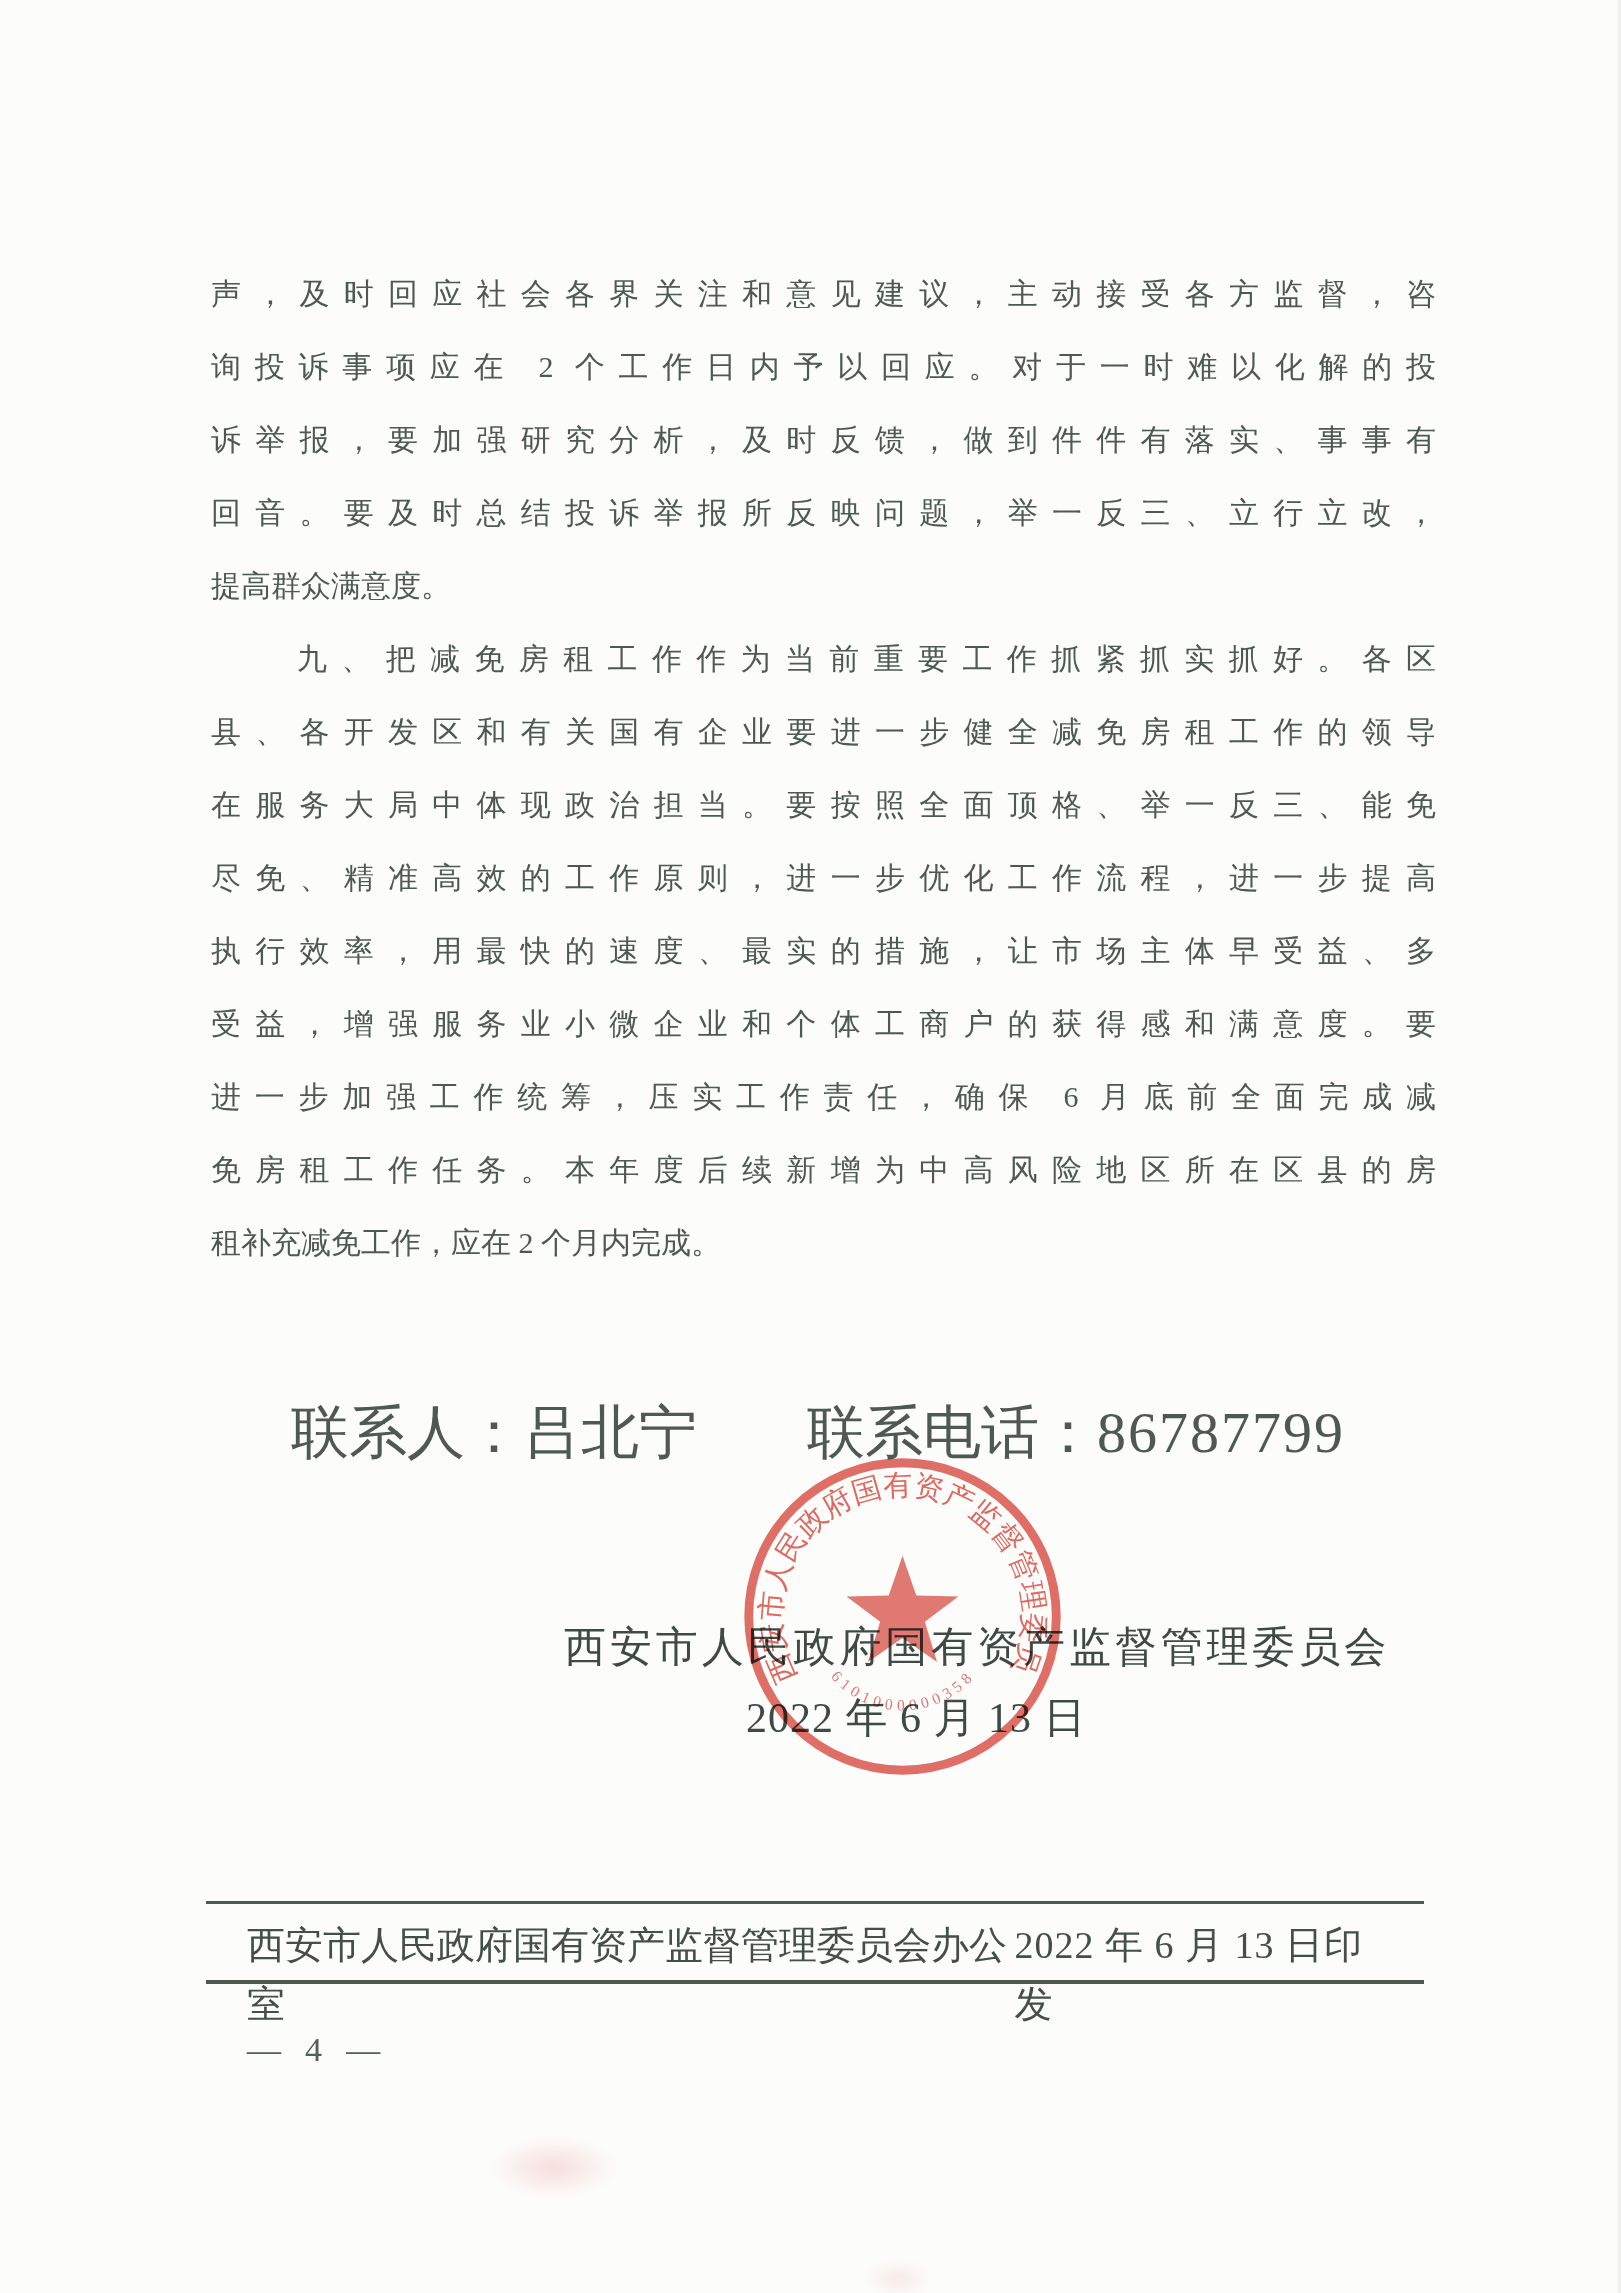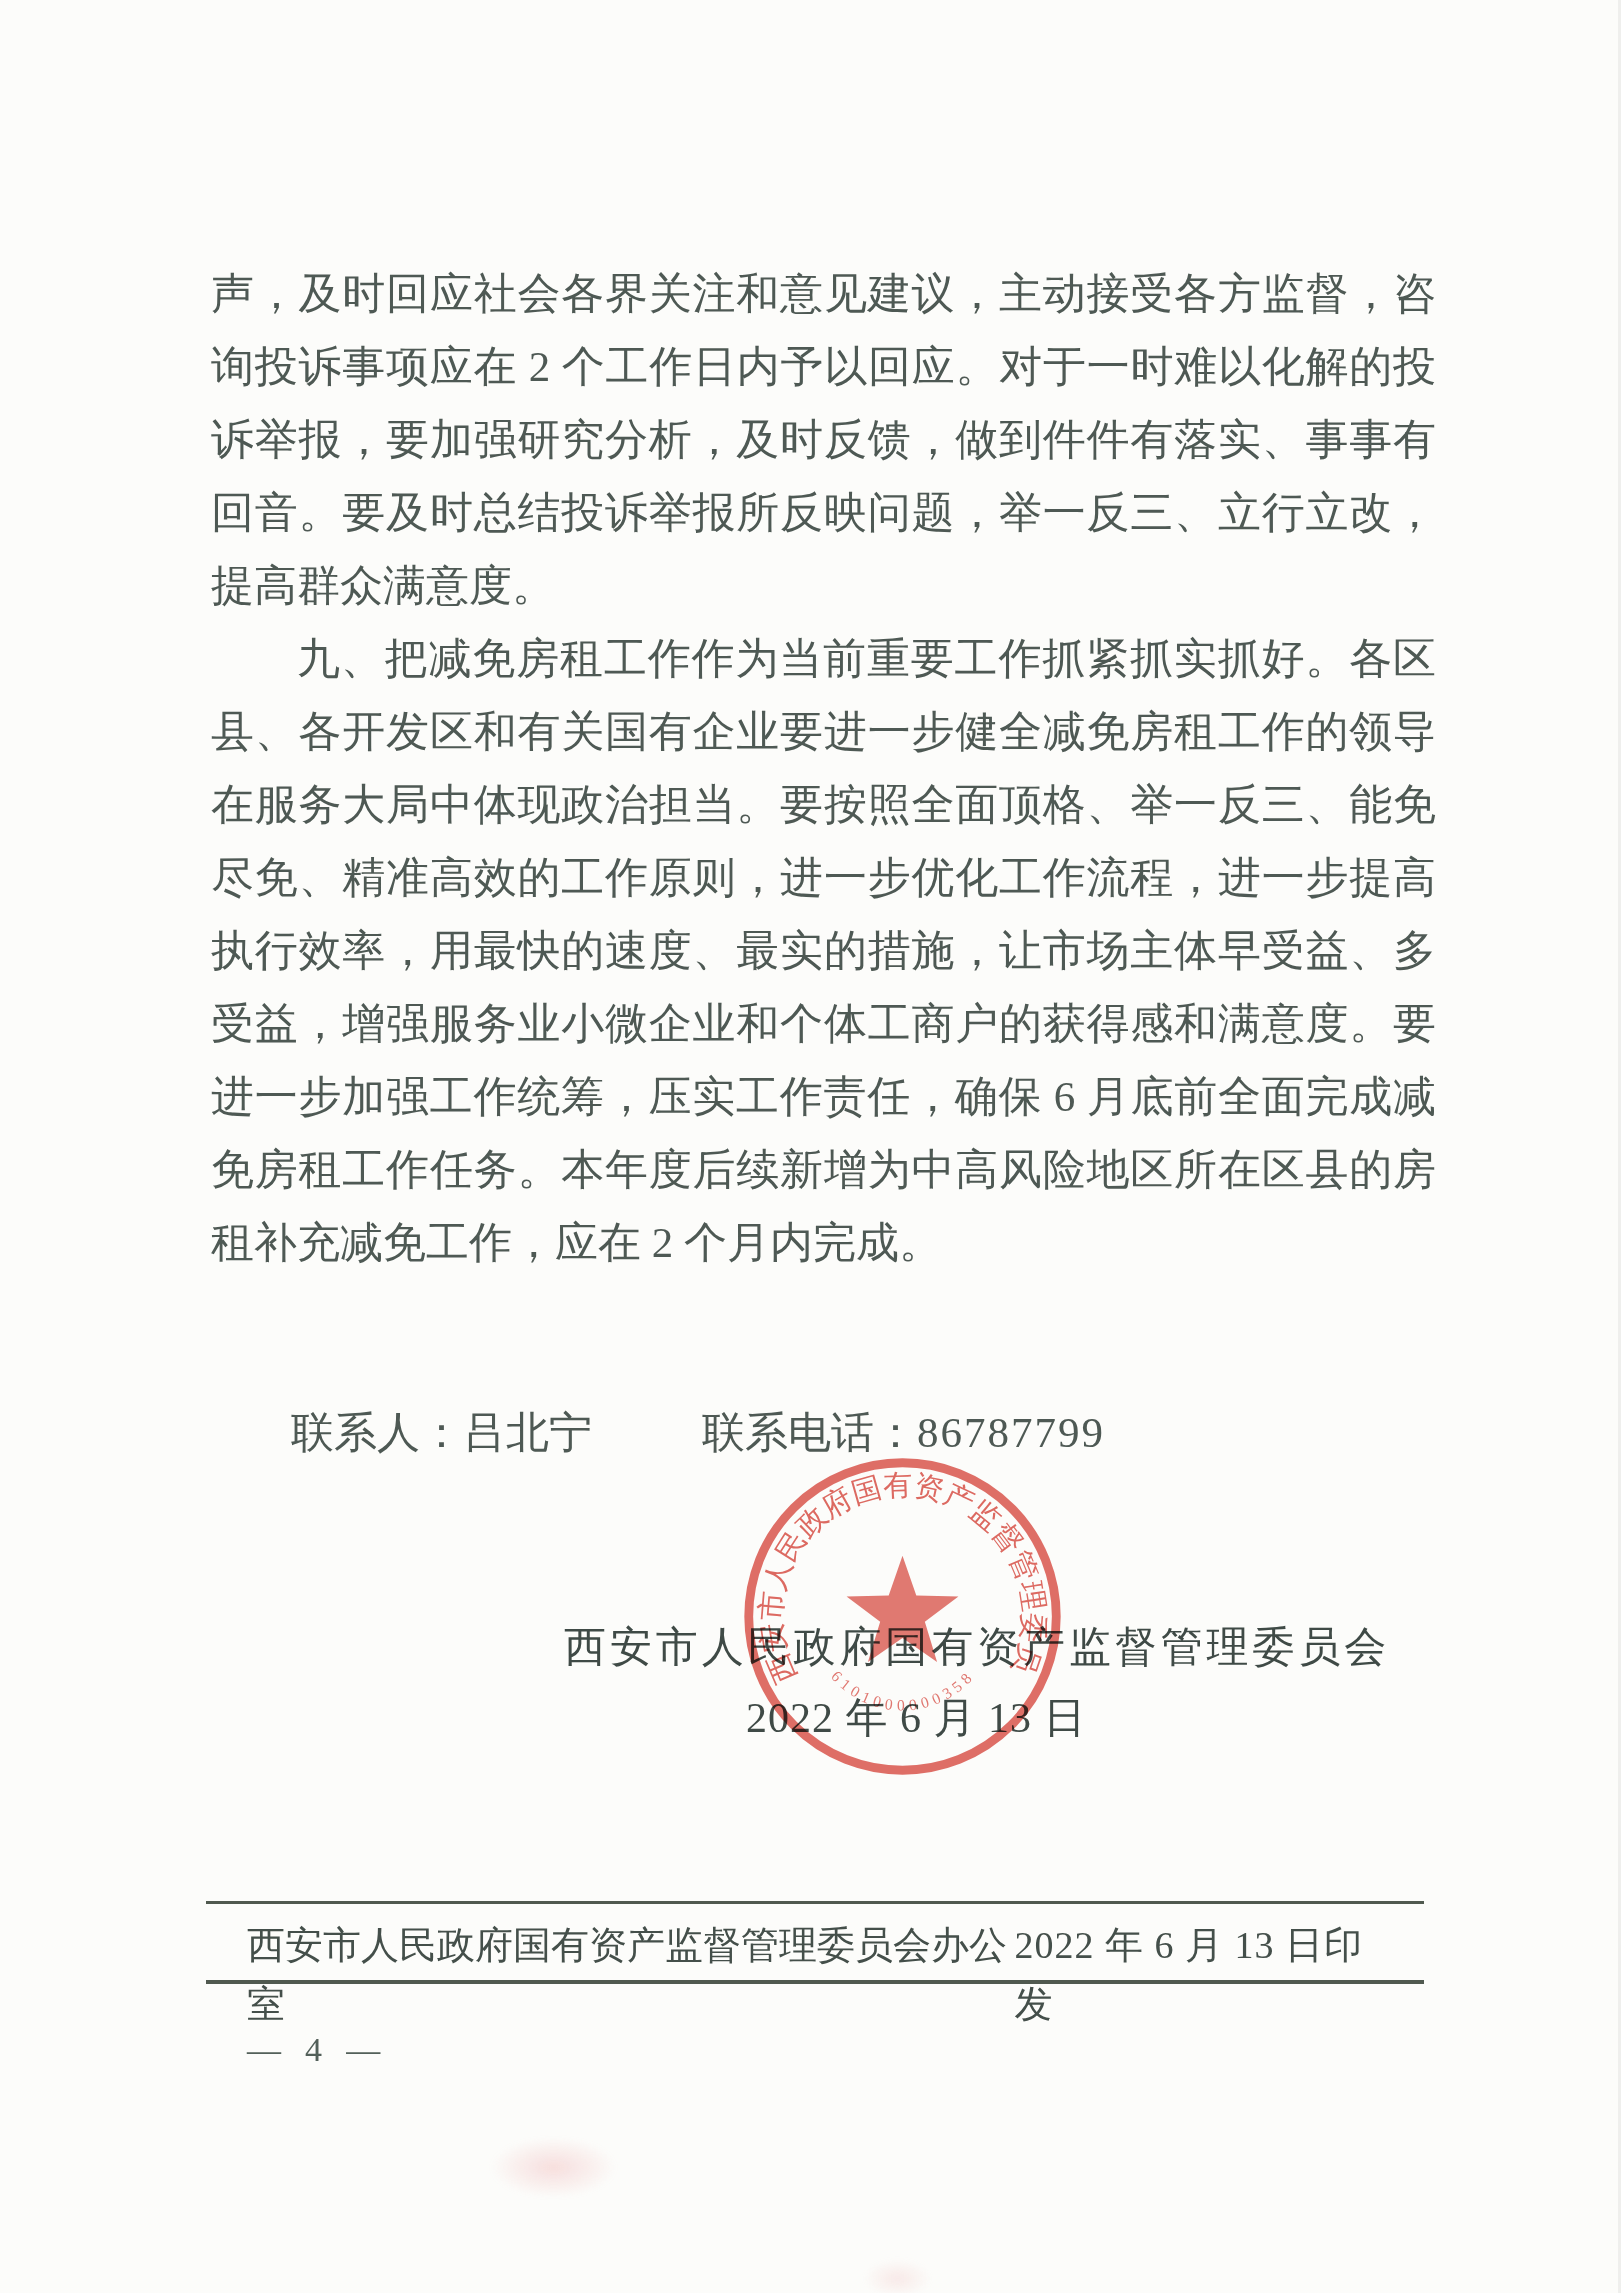--- a/index.html
+++ b/index.html
@@ -13,28 +13,28 @@
     color:#4e5954;
   }
   .page::after{
     content:"";position:absolute;top:0;right:0;width:2.9px;height:100%;
     background:rgba(90,95,92,.08);
   }
   .body-text{
     position:absolute;left:211px;top:257px;width:1225px;
   }
   .line{
-    font-size:43px;line-height:73px;white-space:normal;
+    font-size:30px;line-height:73px;white-space:normal;
     color:#4e5954;
   }
   .just{text-align:justify;text-align-last:justify;}
   .indent{padding-left:86px;}
   .contact{
     position:absolute;left:291px;top:1408px;
-    font-size:43px;line-height:49px;white-space:nowrap;
+    font-size:58px;line-height:49px;white-space:nowrap;
   }
   .contact .gap{display:inline-block;width:110px;}
   .contact .phone{letter-spacing:2px;}
   .signature{
     position:absolute;left:564px;top:1619px;
     font-size:42px;letter-spacing:3.9px;white-space:nowrap;
     color:#3f4a46;
   }
   .sign-date{
     position:absolute;left:746px;top:1690px;

